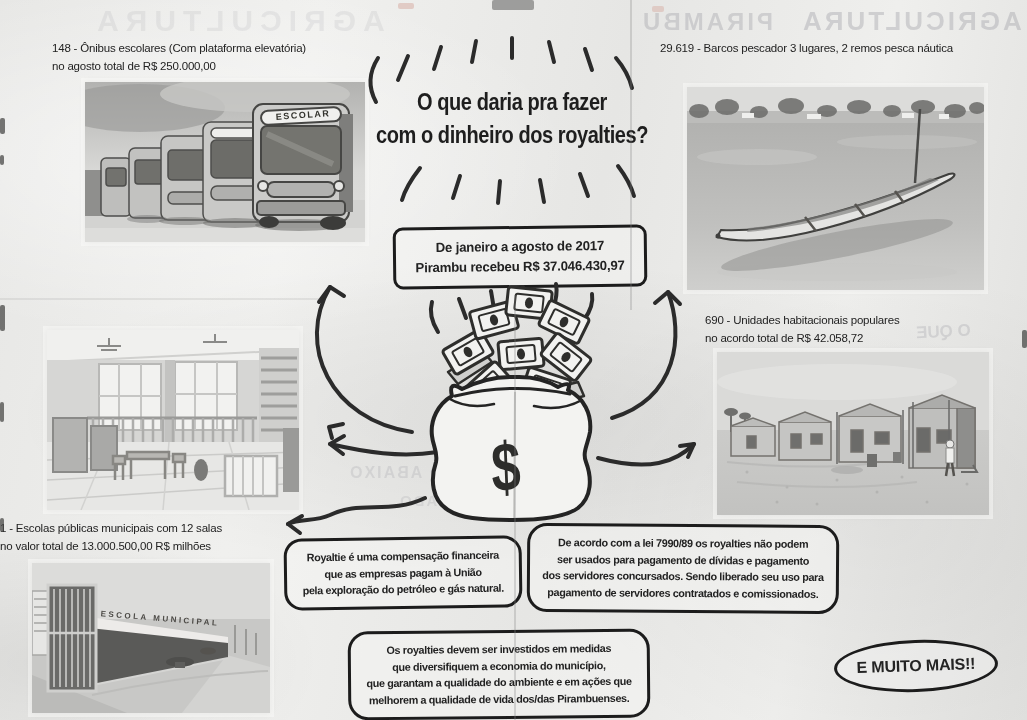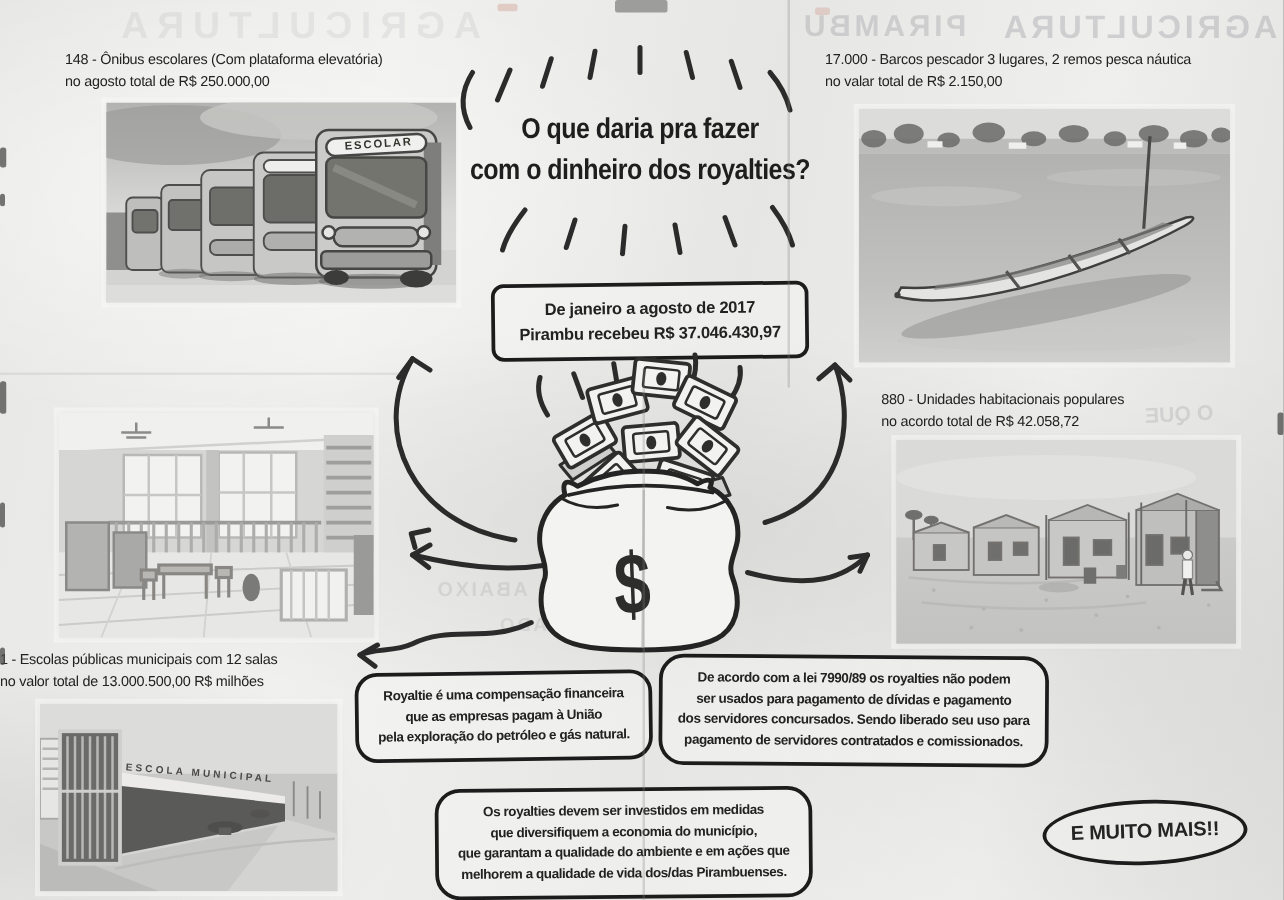--- a/index.html
+++ b/index.html
@@ -254,27 +254,26 @@
     <ellipse cx="176" cy="88" rx="8" ry="3.5" fill="#55534f"></ellipse>
     <path d="M203,62 v28 M214,66 v26 M224,70 v22" stroke="#8a8a88" stroke-width="1.5"></path>
     <path d="M60,132 Q150,112 236,108" stroke="#bdbdbb" stroke-width="2" fill="none"></path>
   </svg>
 
   <div class="caption" style="left:52px;top:40px;width:340px;">
     <div class="ln">148 - Ônibus escolares (Com plataforma elevatória)</div>
     <div class="ln">no agosto total de R$ 250.000,00</div>
   </div>
   <div class="caption" style="left:660px;top:40px;width:340px;">
-    <div class="ln">17.000 - Barcos pescador 3 lugares, 2 remos pesca náutica</div>
-    <div class="ln">no valar total de R$ 2.150,00</div>
+    <div class="ln">29.619 - Barcos pescador 3 lugares, 2 remos pesca náutica</div>
   </div>
   <div class="caption" style="left:0px;top:287px;width:334px;">
   </div>
   <div class="caption" style="left:705px;top:312px;width:300px;">
-    <div class="ln">880 - Unidades habitacionais populares</div>
+    <div class="ln">690 - Unidades habitacionais populares</div>
     <div class="ln">no acordo total de R$ 42.058,72</div>
   </div>
   <div class="caption" style="left:0px;top:520px;width:300px;">
     <div class="ln">1 - Escolas públicas municipais com 12 salas</div>
     <div class="ln">no valor total de 13.000.500,00 R$ milhões</div>
   </div>
 
   <div class="title-block">
     <div class="ln">O que daria pra fazer</div>
     <div class="ln">com o dinheiro dos royalties?</div>

